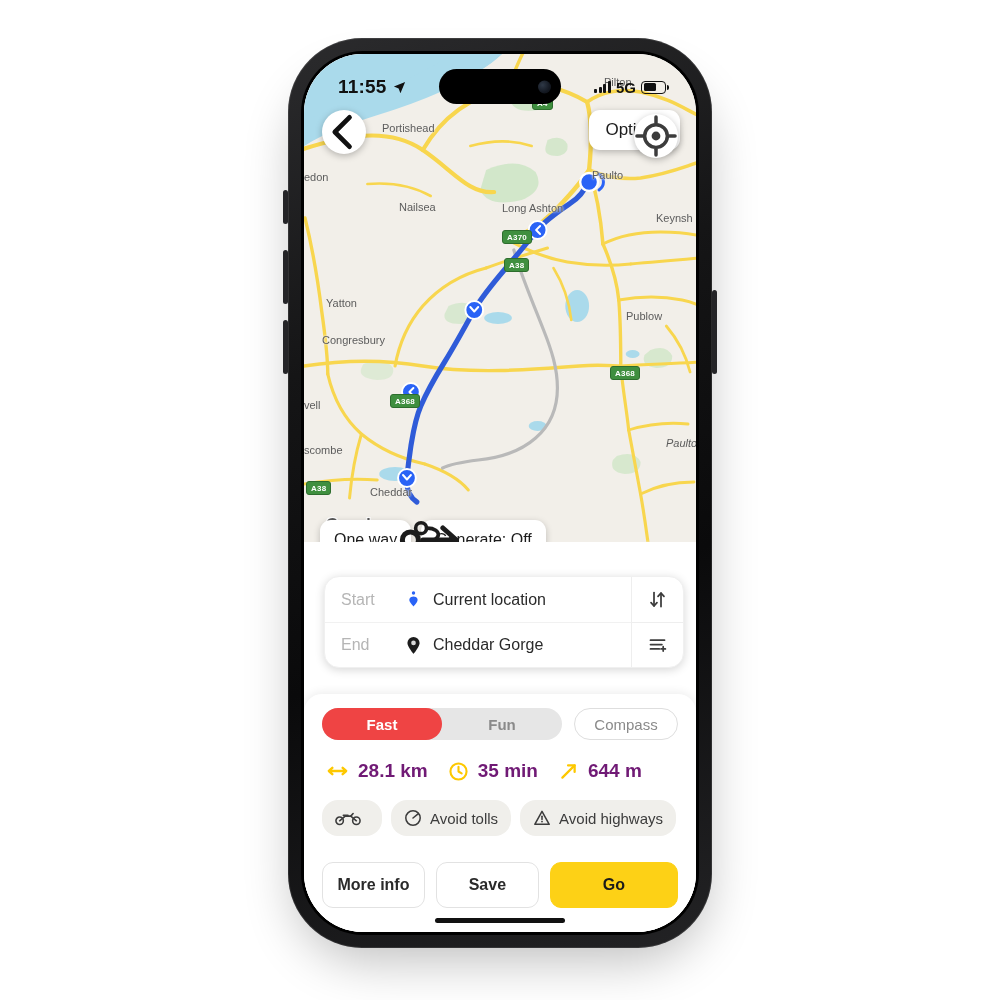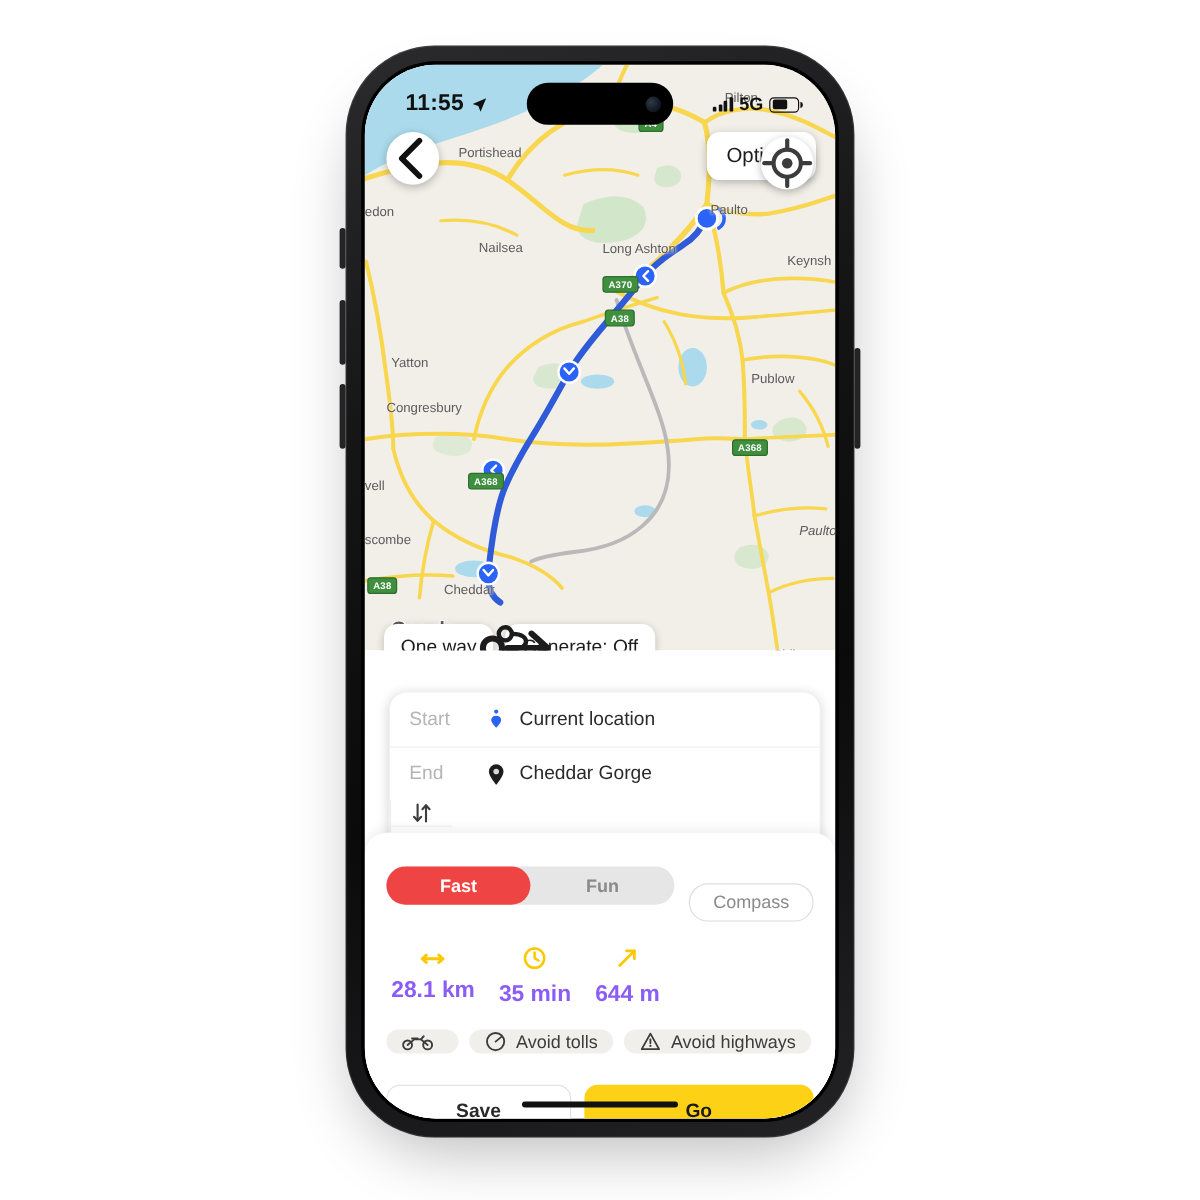--- a/index.html
+++ b/index.html
@@ -143,21 +143,20 @@
 
   
   .sheet { flex: 1; background: #fff; position: relative; }
 
   .route-card {
     position: absolute; left: 20px; right: 12px; top: 34px;
     background: #fff; border-radius: 15px;
     box-shadow: 0 2px 10px rgba(0,0,0,.16);
     display: flex; overflow: hidden;
     border: 1px solid #f0f0f0;
-    flex-direction: column;
   }
   .route-fields { flex: 1; }
   .route-row { display: flex; align-items: center; height: 45px; padding: 0 6px 0 16px; gap: 10px; }
   .route-row + .route-row { border-top: 1px solid #f1f1f1; }
   .rr-label { width: 52px; font-size: 16px; color: #b5b5b5; }
   .rr-icon { width: 20px; display: flex; justify-content: center; align-items: center; }
   .rr-value { font-size: 16px; color: #2a2a2a; }
   .route-actions { width: 52px; border-left: 1px solid #eee; display: flex; flex-direction: column; }
   .ra-btn { flex: 1; display: flex; align-items: center; justify-content: center; }
   .ra-btn + .ra-btn { border-top: 1px solid #eee; }
@@ -173,29 +172,29 @@
   .seg-row { display: flex; align-items: center; gap: 12px; }
   .segment {
     flex: 1; display: flex; background: #e6e6e6; border-radius: 20px; height: 32px; padding: 0;
   }
   .seg { flex: 1; display: flex; align-items: center; justify-content: center;
          font-size: 15px; font-weight: 700; color: #8a8a8a; border-radius: 20px; }
   .seg.active { background: #ef4444; color: #fff; }
   .compass-btn {
     width: 104px; height: 32px; border-radius: 20px; border: 1.4px solid #dedede;
     background: #fff; display: flex; align-items: center; justify-content: center;
-    font-size: 15px; color: #8a8a8a; font-weight: 500; margin-top: 28px;
+    font-size: 15px; color: #8a8a8a; font-weight: 500;
   }
 
   .stats { display: flex; align-items: center; gap: 20px; margin-top: 20px; padding-left: 4px; }
-  .stat { display: flex; align-items: center; gap: 9px; font-size: 19px; font-weight: 700; color: #8b5cf6; flex-direction: column; }
+  .stat { display: flex; align-items: center; gap: 9px; font-size: 19px; font-weight: 700; color: #701a75; }
 
   .filters { display: flex; gap: 9px; margin-top: 18px; }
   .fchip {
-    background: #f0efeb; border-radius: 16px; height: 20px; padding: 0 13px;
+    background: #f0efeb; border-radius: 16px; height: 36px; padding: 0 13px;
     display: flex; align-items: center; gap: 8px;
     font-size: 15px; color: #3c3c3c; white-space: nowrap;
   }
 
   .actions { display: flex; gap: 11px; margin-top: 26px; }
   .abtn {
     flex: 1; height: 46px; border-radius: 11px; border: 1.4px solid #e2e2e2; background: #fff;
     display: flex; align-items: center; justify-content: center;
     font-size: 16px; font-weight: 600; color: #2a2a2a;
   }
@@ -537,20 +536,23 @@
                 <path d="M10 2.6 L18 17 H2 Z" fill="none" stroke="#3c3c3c" stroke-width="1.7" stroke-linejoin="round"></path>
                 <path d="M10 8 V11.6" stroke="#3c3c3c" stroke-width="1.7" stroke-linecap="round"></path>
                 <circle cx="10" cy="14" r="1" fill="#3c3c3c"></circle>
               </svg>
               <span>Avoid highways</span>
             </div>
           </div>
 
           <div class="actions">
             <div class="abtn">
+              <span>More info</span>
+            </div>
+            <div class="abtn">
               <span>Save</span>
             </div>
             <div class="abtn primary">
               <span>Go</span>
             </div>
           </div>
         </div>
 
         <div class="home-indicator"></div>
       </div>

